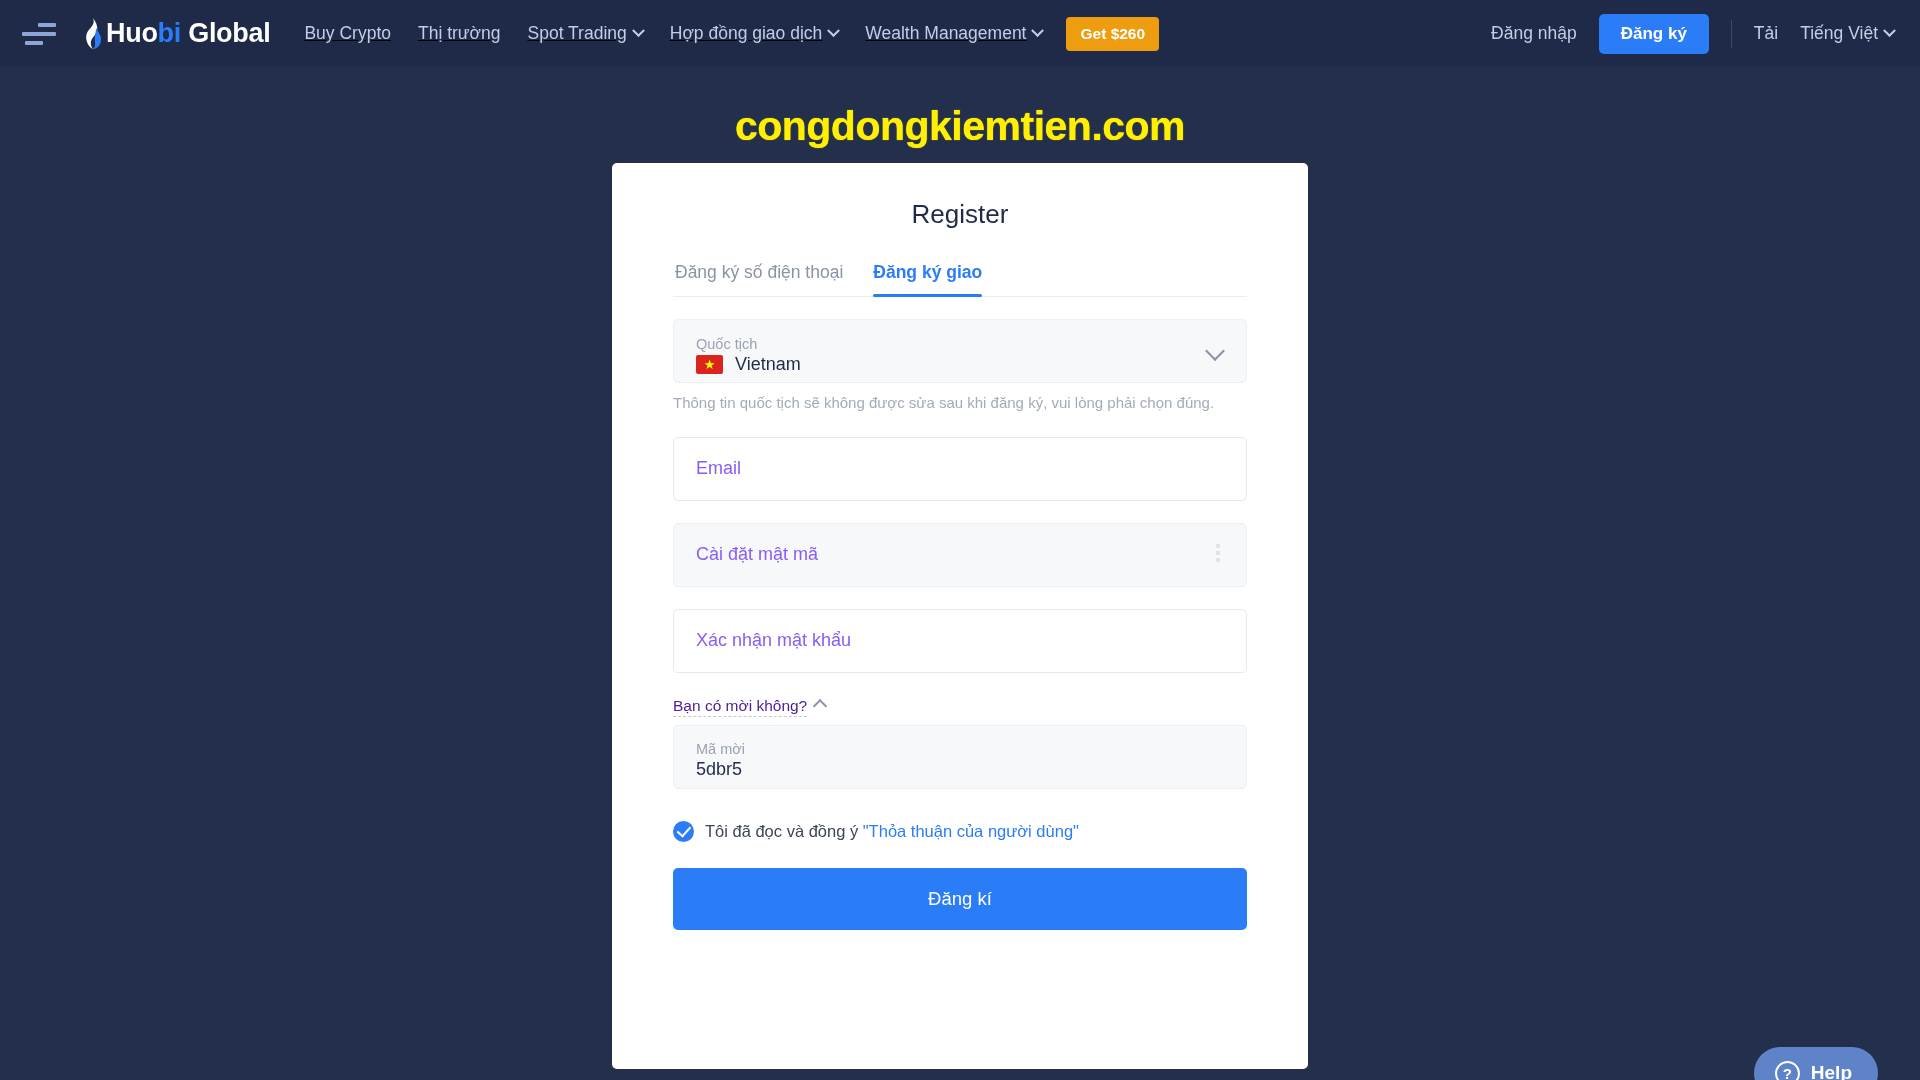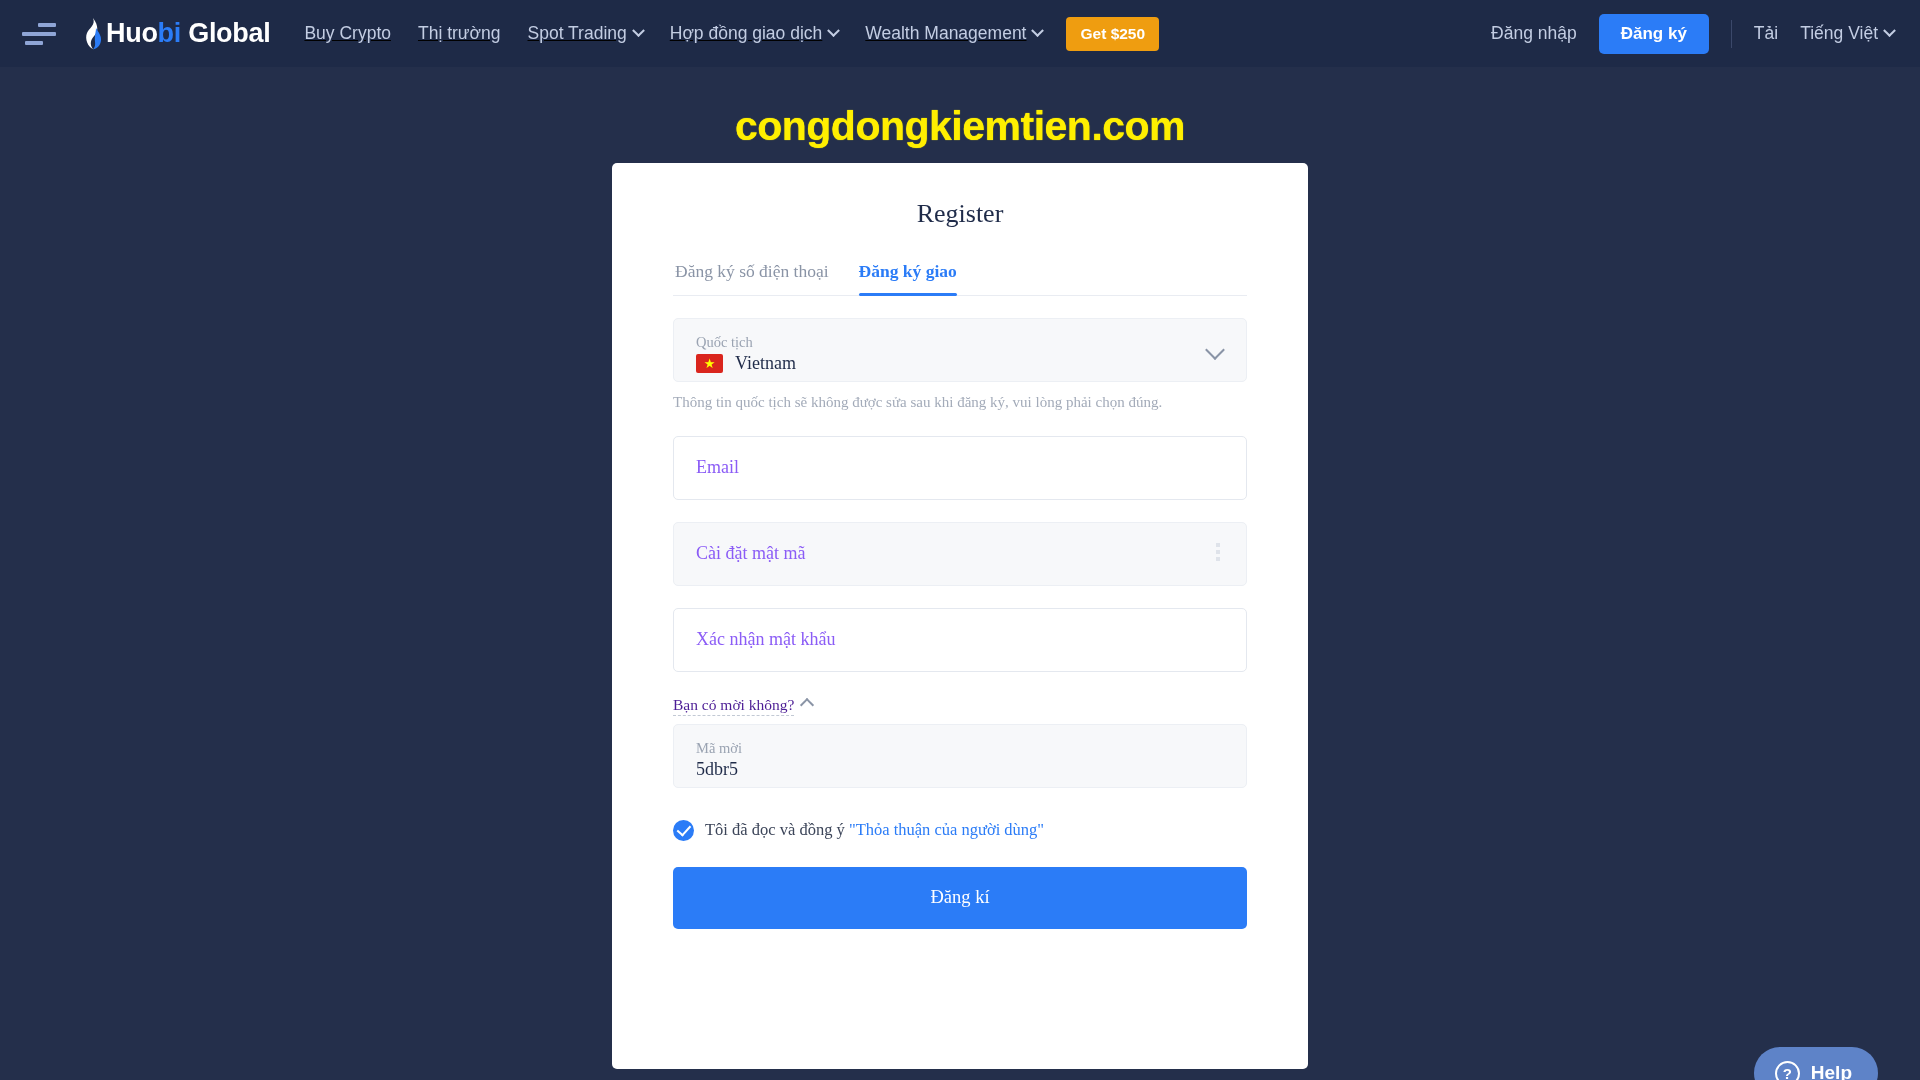--- a/index.html
+++ b/index.html
@@ -73,21 +73,20 @@
     text-shadow: 0 0 1px #ffef00;
   }
 
   .card {
     width: 696px;
     margin: 13px auto 0;
     background: #ffffff;
     border-radius: 5px;
     padding: 36px 61px 0;
     min-height: 906px;
-    font-family: Liberation Serif, serif;
   }
   .card-title {
     text-align: center; font-size: 26px; color: #1f2b49; font-weight: 400;
     margin-bottom: 32px;
   }
   .tabs {
     display: flex; gap: 30px; border-bottom: 1px solid #e9ecf2;
     padding-left: 2px;
   }
   .tab {
@@ -211,21 +210,21 @@
     <div class="nav-link">
       <span>Hợp đồng giao dịch</span>
       <span class="chev small"></span>
     </div>
     <div class="nav-link">
       <span>Wealth Management</span>
       <span class="chev small"></span>
     </div>
   </div>
 
-  <button class="get-btn">Get $250</button>
+  <button class="get-btn">Get $260</button>
 
   <div class="nav-right">
     <span class="login-link">Đăng nhập</span>
     <button class="signup-btn">Đăng ký</button>
     <span class="divider-v"></span>
     <span class="login-link">Tải</span>
     <div class="lang">
       <span>Tiếng Việt</span>
       <span class="chev small"></span>
     </div>

